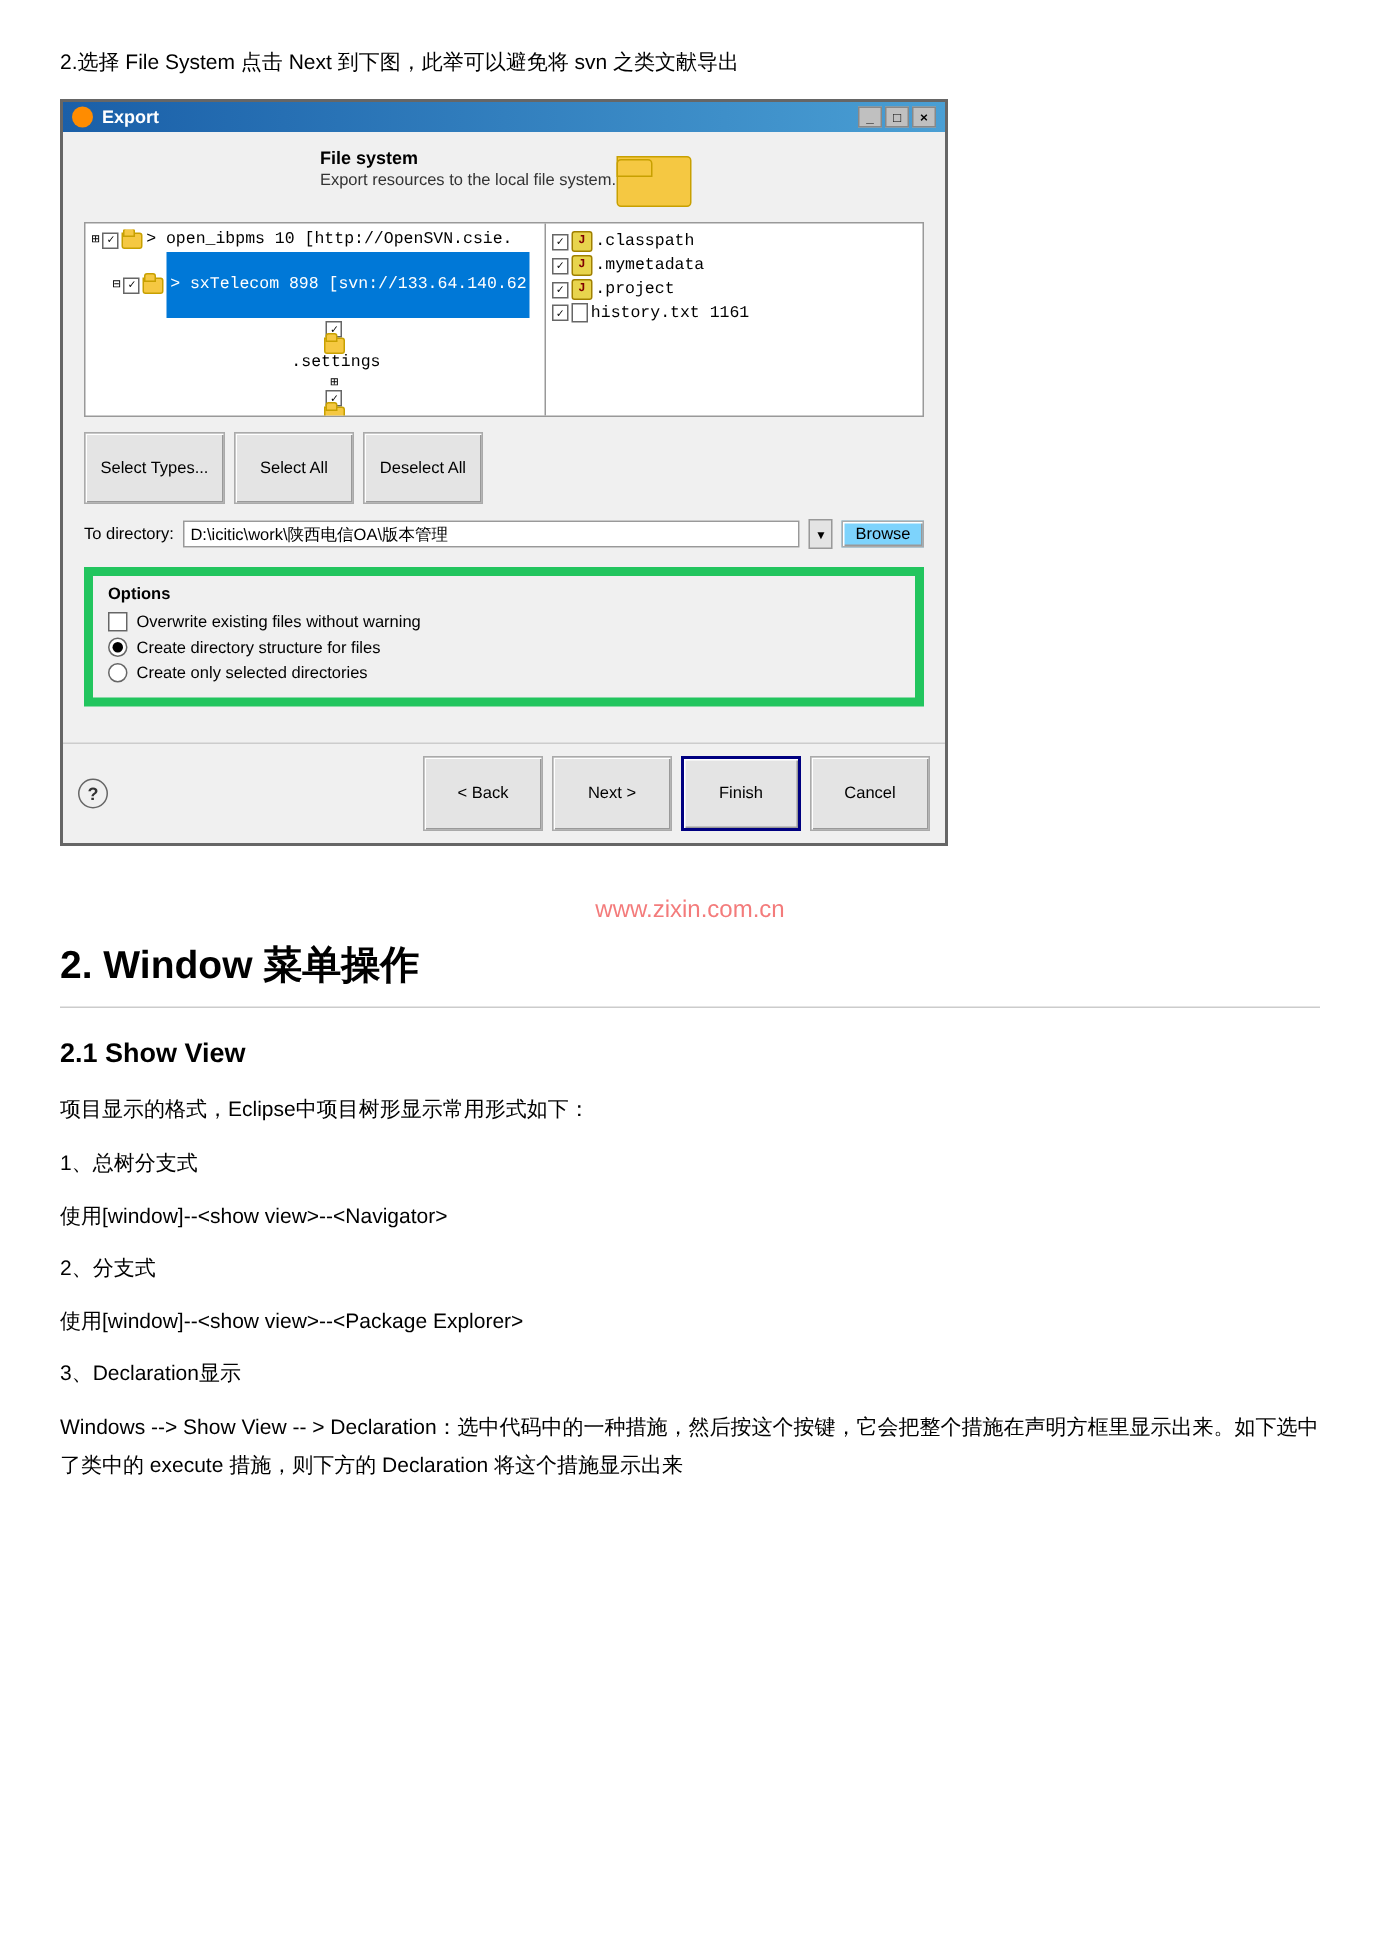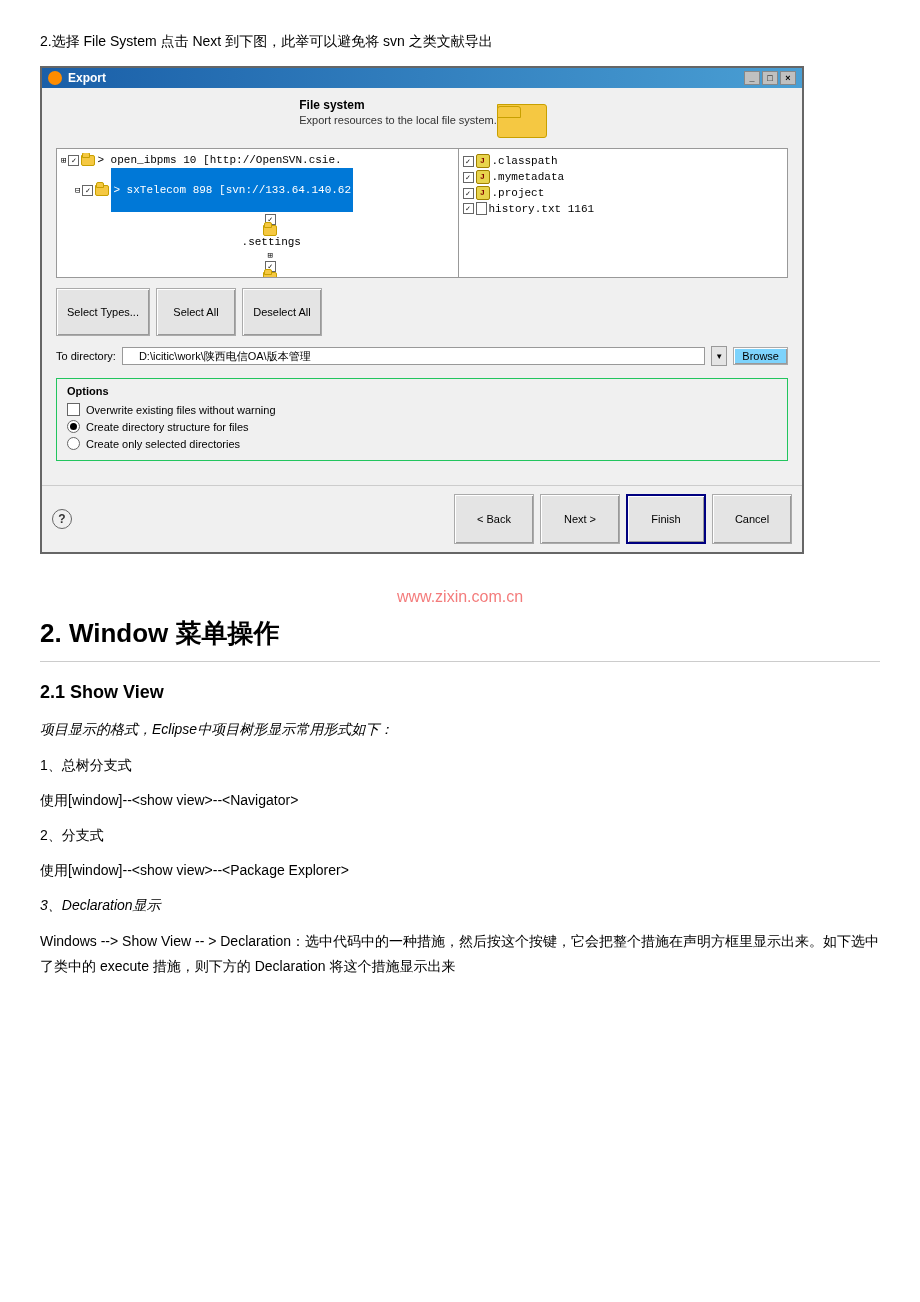--- a/index.html
+++ b/index.html
@@ -15,21 +15,21 @@
     
     .intro-text {
       font-size: 14px;
       margin-bottom: 14px;
       line-height: 1.6;
     }
 
     
     .dialog-window {
       border: 2px solid #666;
-      width: 764px;
+      width: 592px;
       background: #f0f0f0;
       margin-bottom: 40px;
       font-size: 12px;
       font-family: "Segoe UI", Arial, sans-serif;
     }
 
     .dialog-titlebar {
       background: linear-gradient(to right, #1a5fa8, #4a9fd4);
       color: white;
       padding: 3px 6px;
@@ -285,21 +285,21 @@
 
     .to-dir-label {
       font-size: 11px;
       white-space: nowrap;
     }
 
     .to-dir-input {
       flex: 1;
       border: 1px solid #999;
       background: white;
-      padding: 2px 16px;
+      padding: 2px 4px;
       font-size: 11px;
       font-family: Arial, sans-serif;
     }
 
     .dir-dropdown-btn {
       width: 16px;
       height: 20px;
       background: #e4e4e4;
       border: 1px solid #999;
       display: flex;
@@ -313,21 +313,21 @@
       background: #7dd3fc;
       border: 1px solid #aaa;
       padding: 2px 8px;
       font-size: 11px;
       cursor: pointer;
       box-shadow: 1px 1px 0 #fff inset, -1px -1px 0 #999 inset;
     }
 
     
     .options-group {
-      border: 1px solid #22c55e;
+      border: 6px solid #22c55e;
       padding: 6px 10px;
       margin-bottom: 14px;
       background: #f0f0f0;
     }
 
     .options-legend {
       font-size: 11px;
       font-weight: bold;
       margin-bottom: 6px;
     }
@@ -427,21 +427,20 @@
     }
 
     
     .body-text {
       font-size: 14px;
       line-height: 1.8;
       margin-bottom: 10px;
     }
 
     .body-text.italic {
-      font-style: italic;
     }
   </style>
 </head>
 <body>
 
 <p class="intro-text">2.选择 File System 点击 Next 到下图，此举可以避免将 svn 之类文献导出</p>
 
 <div class="dialog-window">
 
   <div class="dialog-titlebar">

